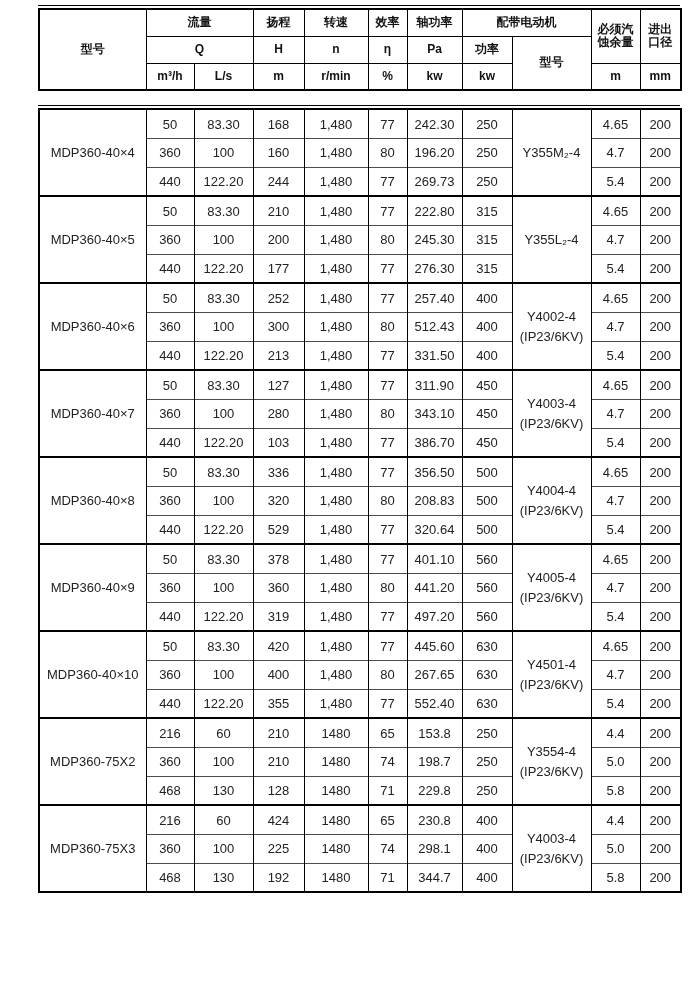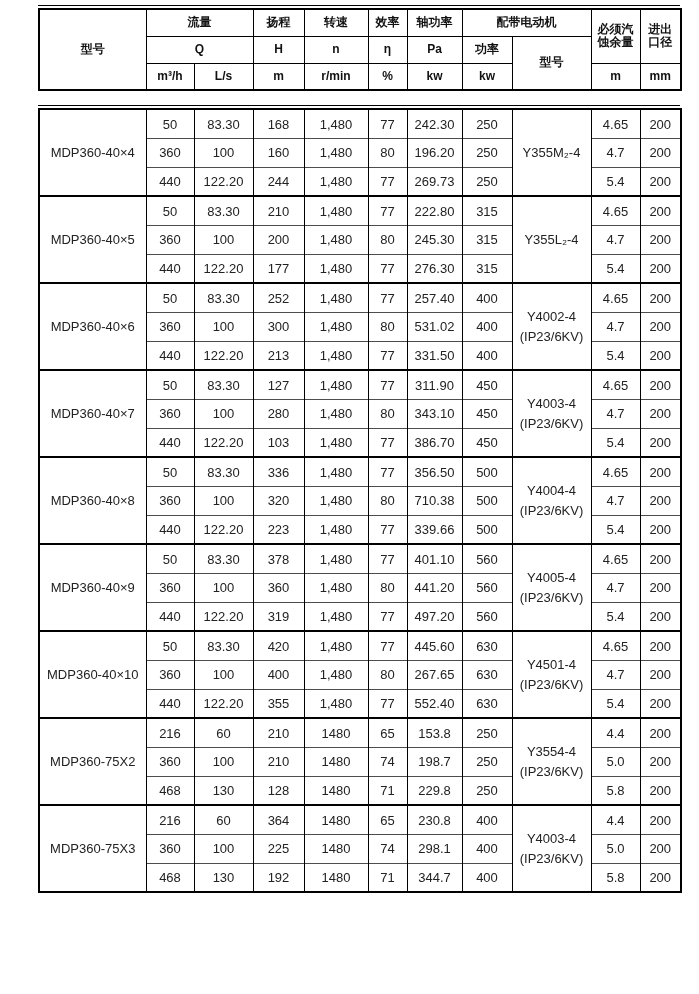--- a/index.html
+++ b/index.html
@@ -209,21 +209,21 @@
             </td>
             <td>4.65</td>
             <td>200</td>
           </tr>
           <tr class="inner-row">
             <td>360</td>
             <td>100</td>
             <td>300</td>
             <td>1,480</td>
             <td>80</td>
-            <td>531.02</td>
+            <td>512.43</td>
             <td>400</td>
             <td>4.7</td>
             <td>200</td>
           </tr>
           <tr class="inner-row">
             <td>440</td>
             <td>122.20</td>
             <td>213</td>
             <td>1,480</td>
             <td>77</td>
@@ -285,32 +285,32 @@
             </td>
             <td>4.65</td>
             <td>200</td>
           </tr>
           <tr class="inner-row">
             <td>360</td>
             <td>100</td>
             <td>320</td>
             <td>1,480</td>
             <td>80</td>
-            <td>710.38</td>
+            <td>208.83</td>
             <td>500</td>
             <td>4.7</td>
             <td>200</td>
           </tr>
           <tr class="inner-row">
             <td>440</td>
             <td>122.20</td>
-            <td>223</td>
-            <td>1,480</td>
-            <td>77</td>
-            <td>339.66</td>
+            <td>529</td>
+            <td>1,480</td>
+            <td>77</td>
+            <td>320.64</td>
             <td>500</td>
             <td>5.4</td>
             <td>200</td>
           </tr>
           <tr class="group-start">
             <td rowspan="3">MDP360-40×9</td>
             <td>50</td>
             <td>83.30</td>
             <td>378</td>
             <td>1,480</td>
@@ -419,21 +419,21 @@
             <td>71</td>
             <td>229.8</td>
             <td>250</td>
             <td>5.8</td>
             <td>200</td>
           </tr>
           <tr class="group-start">
             <td rowspan="3">MDP360-75X3</td>
             <td>216</td>
             <td>60</td>
-            <td>364</td>
+            <td>424</td>
             <td>1480</td>
             <td>65</td>
             <td>230.8</td>
             <td>400</td>
             <td rowspan="3" class="motor-cell">
               <div>Y4003-4</div>
               <div>(IP23/6KV)</div>
             </td>
             <td>4.4</td>
             <td>200</td>

